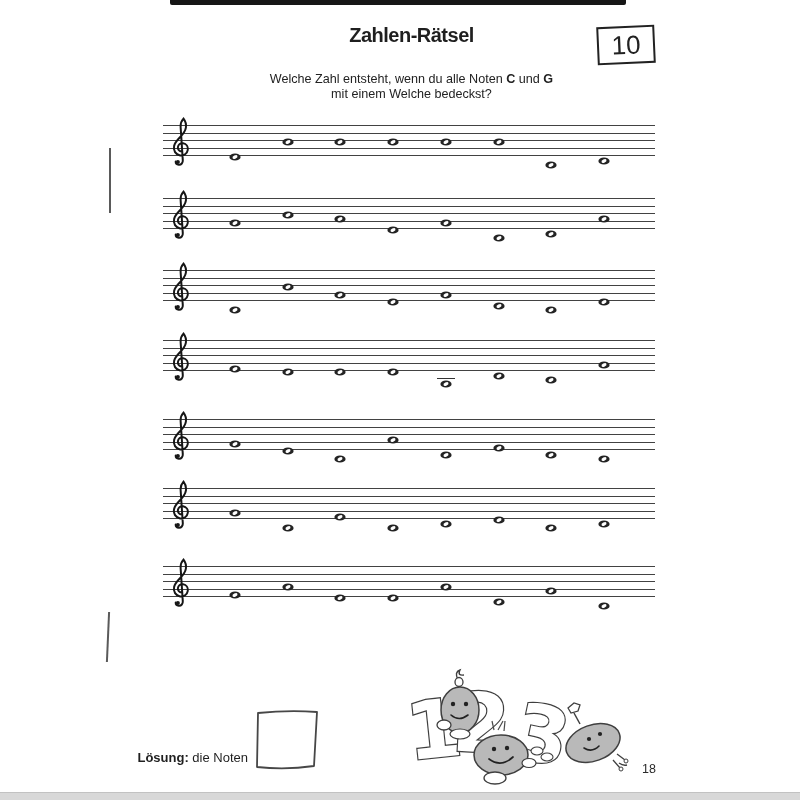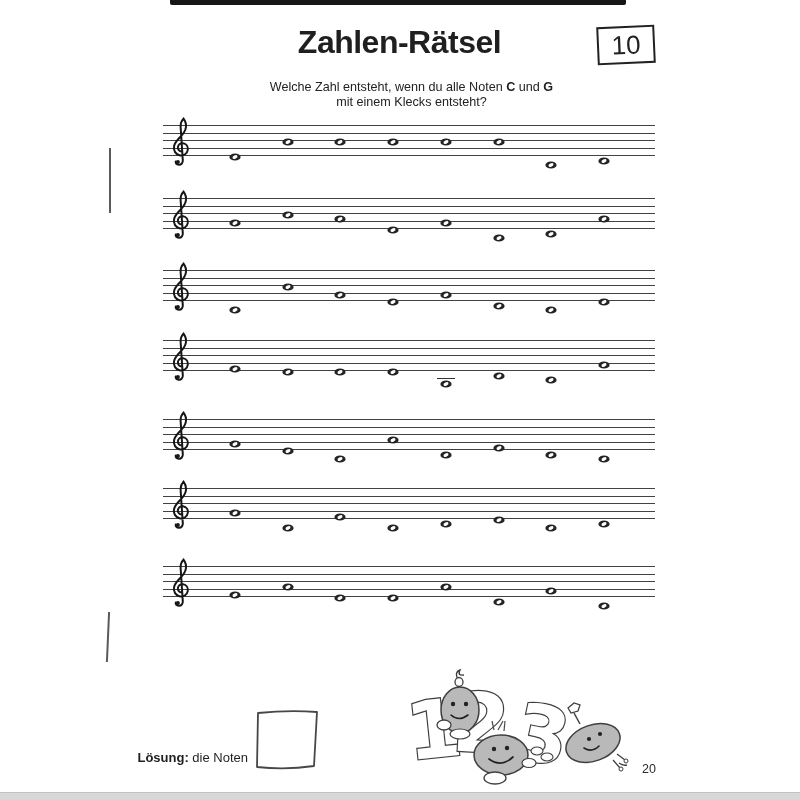--- a/index.html
+++ b/index.html
@@ -1,23 +1,23 @@
 <!DOCTYPE html>
 <html><head>
 <meta charset="utf-8">
 <style>
   html,body{margin:0;padding:0;background:#ffffff;}
   #page{position:relative;width:800px;height:800px;background:#ffffff;overflow:hidden;
         font-family:"Liberation Sans",sans-serif;color:#1f1f1f;}
   .abs{position:absolute;}
   #scan-top-bar{left:170px;top:0;width:456px;height:5px;background:#161616;border-radius:0 0 2px 2px;}
-  #title{left:158px;top:24px;width:483px;text-align:center;font-size:32px;font-weight:bold;letter-spacing:-0.5px;}
+  #title{left:170px;top:24px;width:483px;text-align:center;font-size:20px;font-weight:bold;letter-spacing:-0.5px;}
   #exercise-box{left:597px;top:26px;width:54px;height:34px;border:2.4px solid #222;transform:rotate(-2.5deg);
         display:flex;align-items:center;justify-content:center;font-size:26px;color:#222;background:#fff;}
-  #question{left:170px;top:72px;width:483px;text-align:center;font-size:12.6px;line-height:14.6px;color:#222;margin-top:8px;}
+  #question{left:170px;top:72px;width:483px;text-align:center;font-size:12.6px;line-height:14.6px;color:#222;}
   #question b{font-weight:bold;}
   .staff-line{position:absolute;left:0;width:100%;height:1px;background:#424242;}
   .note{position:absolute;width:12px;height:8px;}
   .ledger{position:absolute;width:18px;height:1.2px;background:#333;}
   #solution-label{left:120px;top:750px;width:128px;text-align:right;font-size:13px;color:#1f1f1f;}
   #solution-label b{font-weight:bold;}
   #page-number{left:626px;top:762px;width:30px;text-align:right;font-size:12.5px;color:#2a2a2a;}
   #bottom-edge{left:0;top:792px;width:800px;height:8px;background:#d8d8d8;border-top:1px solid #c2c2c2;}
   .scan-mark{position:absolute;background:#5a5a5a;}
   #scan-mark-1{left:109px;top:148px;width:1.6px;height:65px;}
@@ -31,21 +31,21 @@
   <div id="scan-top-bar" class="abs"></div>
 
   <div id="title" class="abs">Zahlen-Rätsel</div>
 
   <div id="exercise-box" class="abs">
     <span>10</span>
   </div>
 
   <div id="question" class="abs">
     <span>Welche Zahl entsteht, wenn du alle Noten </span><b>C</b><span> und </span><b>G</b><br>
-    <span>mit einem Klecks entsteht?</span>
+    <span>mit einem Welche bedeckst?</span>
   </div>
 
   <div id="staves">
       <div style="position: absolute; left: 163px; top: 125px; width: 492px; height: 30px;">
         <div class="staff-line" style="top: 0px;"></div>
         <div class="staff-line" style="top: 7.5px;"></div>
         <div class="staff-line" style="top: 15px;"></div>
         <div class="staff-line" style="top: 22.5px;"></div>
         <div class="staff-line" style="top: 30px;"></div>
         <span class="abs" style="left: 5px; top: -9px;"><svg width="26" height="52" viewBox="0 0 26 52">
@@ -398,17 +398,17 @@
       <ellipse cx="195" cy="75" rx="28" ry="18" transform="rotate(-20 195 75)" fill="#b9b9b9" stroke="#3f3f3f" stroke-width="1.5"></ellipse>
       <circle cx="191" cy="71" r="2.1" fill="#222"></circle>
         <circle cx="202" cy="66" r="2.1" fill="#222"></circle>
       <path d="M186,80 Q194,85 201,78" fill="none" stroke="#222" stroke-width="1.6" stroke-linecap="round"></path>
       <path d="M219,86 l8,6 M215,92 l7,8 M221,95 q4,3 8,2" fill="none" stroke="#3f3f3f" stroke-width="1.3"></path>
       <circle cx="228" cy="93" r="2" fill="#fff" stroke="#3f3f3f" stroke-width="1"></circle>
       <circle cx="223" cy="101" r="2" fill="#fff" stroke="#3f3f3f" stroke-width="1"></circle>
     </g>
   </svg>
 
-  <div id="page-number" class="abs">20</div>
+  <div id="page-number" class="abs">18</div>
 
   <div id="bottom-edge" class="abs"></div>
 
 </div>
 
 </body></html>

